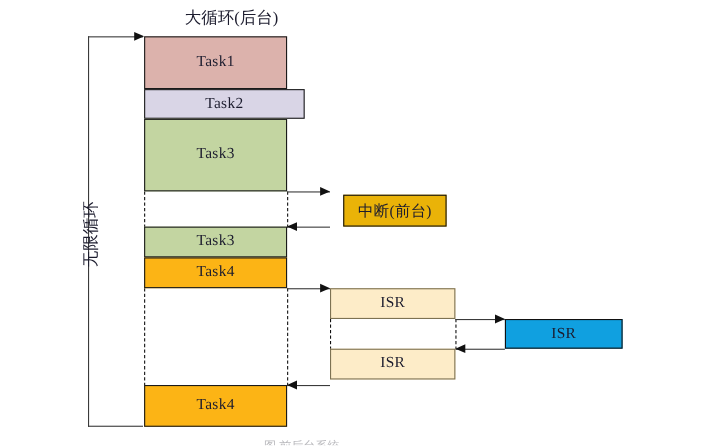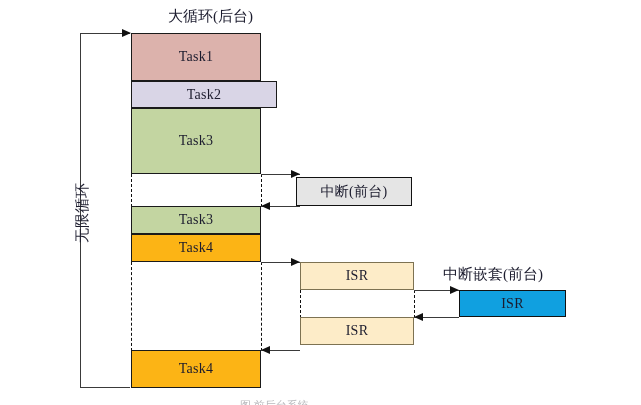--- a/index.html
+++ b/index.html
@@ -80,21 +80,20 @@
     overflow: hidden;
   }
 </style>
 </head>
 <body>
 
 <div id="canvas">
 
   <div class="label" style="left:141px; top:7px;margin-left:27px;">大循环(后台)</div>
 
-  <div class="label" style="left:443px; top:265px;">中断嵌套(前台)</div>
 
   <div class="loop-line" style="left:80px; top:33px; width:50px; height:1.4px;"></div>
   <div class="loop-line" style="left:80px; top:33px; width:1.4px; height:355px;"></div>
   <div class="loop-line" style="left:80px; top:387px; width:50px; height:1.4px;"></div>
   <div class="arrow arrow-r" style="left:122px; top:28.5px;"></div>
 
   <div class="vlabel" style="left:73px; top:243px;">无限循环</div>
 
   <div class="dash" style="left:131px; top:174px; height:33px;"></div>
   <div class="dash" style="left:261px; top:174px; height:33px;"></div>
@@ -139,21 +138,21 @@
   </div>
 
   <div class="box task-box" style="left:131px; top:234px; width:130px; height:28px; background:#fcb415;">
     <span>Task4</span>
   </div>
 
   <div class="box task-box" style="left:131px; top:350px; width:130px; height:38px; background:#fcb415;">
     <span>Task4</span>
   </div>
 
-  <div class="box nest-box" style="left:296px; top:177px; width:116px; height:29px; background:#e5e5e5;">
+  <div class="box nest-box" style="left:312px; top:177px; width:94px; height:29px; background:#eab308;">
     <span>中断(前台)</span>
   </div>
 
   <div class="box isr-box" style="left:300px; top:262px; width:114px; height:28px; background:#fdecc8;">
     <span>ISR</span>
   </div>
 
   <div class="box isr-box" style="left:300px; top:317px; width:114px; height:28px; background:#fdecc8;">
     <span>ISR</span>
   </div>

